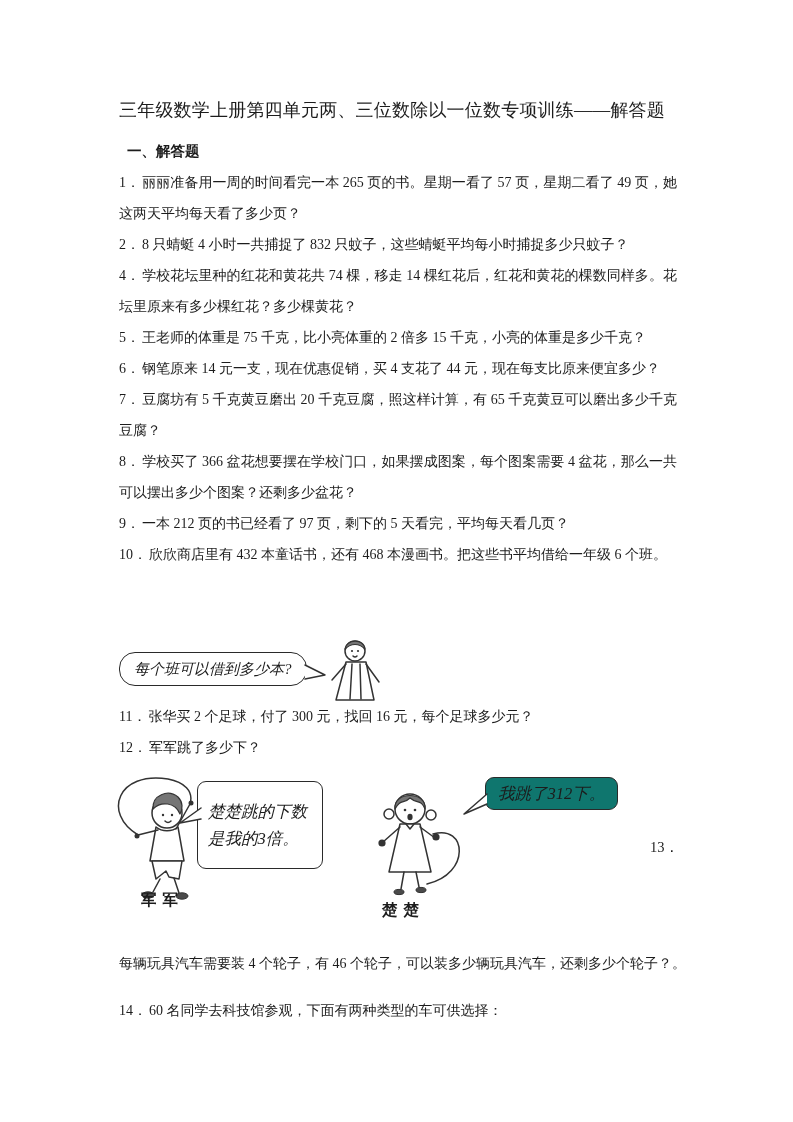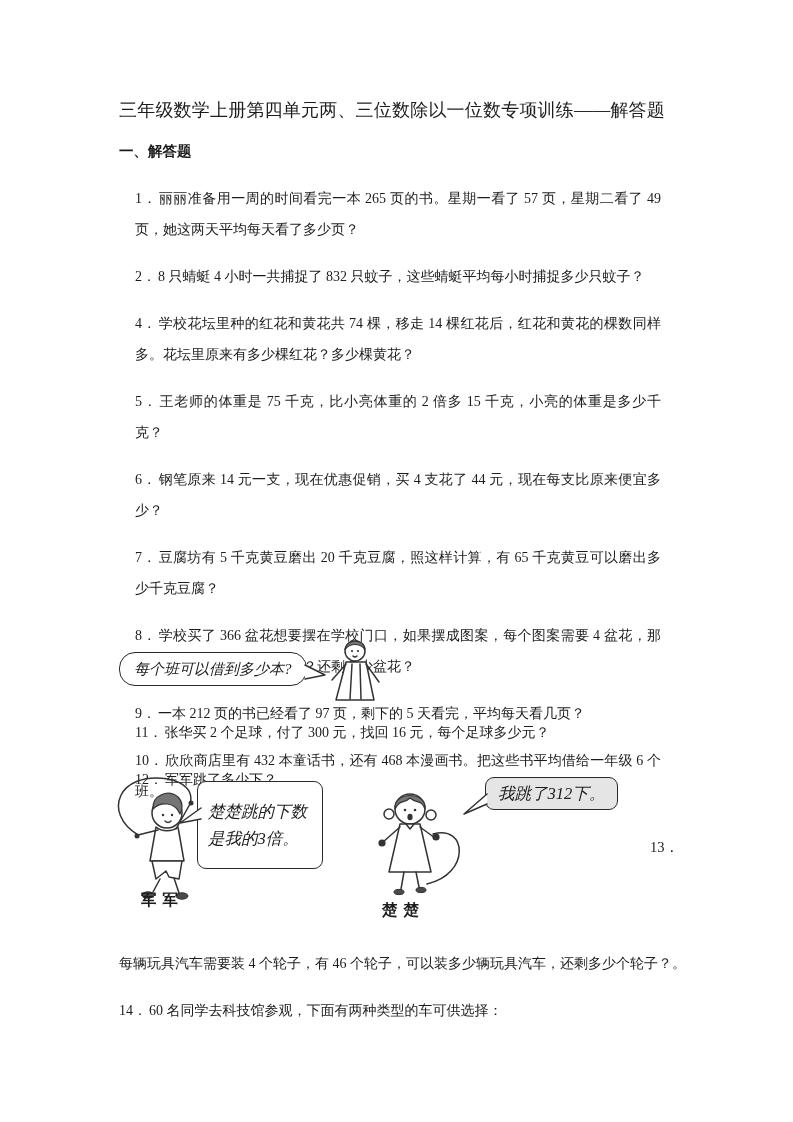--- a/index.html
+++ b/index.html
@@ -5,25 +5,25 @@
   html,body{margin:0;padding:0;}
   body{
     width:793px;height:1122px;background:#ffffff;position:relative;overflow:hidden;
     font-family:"Liberation Serif","DejaVu Serif",serif;color:#1c1c1c;
   }
   .abs{position:absolute;}
   #title{
     left:119px;top:98px;font-size:18px;font-weight:normal;white-space:nowrap;
     letter-spacing:0.2px;
   }
-  #section-heading{left:119px;top:142px;font-size:14.5px;font-weight:bold;}
+  #section-heading{left:127px;top:142px;font-size:14.5px;font-weight:bold;}
   .qblock{left:119px;width:558px;font-size:14px;line-height:31px;text-align:justify;}
   #qblock1{top:167px;}
   #qblock2{top:701px;}
-  p.q{margin:16px;}
+  p.q{margin:0;}
   .qnum{margin-right:2px;}
 
   
   #callout{left:119px;top:644px;width:300px;height:70px;}
   .pill-bubble{
     position:absolute;left:0;top:8px;height:26px;line-height:26px;
     border:1.5px solid #2a2a2a;border-radius:16px;background:#fff;
     padding:3px 14px;font-size:15px;font-style:italic;white-space:nowrap;
   }
   .pill-tail{position:absolute;right:-21px;top:9px;}
@@ -35,21 +35,21 @@
   #label-junjun{position:absolute;left:22px;top:122px;font-size:15.5px;font-weight:bold;letter-spacing:6px;}
   #bubble-left{
     position:absolute;left:78px;top:13px;width:104px;background:#fff;
     border:1.5px solid #2a2a2a;border-radius:9px;padding:16px 10px;
     font-size:16.5px;line-height:27px;font-style:italic;text-align:left;
   }
   #bubble-left .tail{position:absolute;left:-20px;top:24px;}
   #girl-figure{position:absolute;left:250px;top:14px;}
   #label-chuchu{position:absolute;left:263px;top:132px;font-size:15.5px;font-weight:bold;letter-spacing:6px;}
   #bubble-right{
-    position:absolute;left:366px;top:9px;background:#e5e5e5;white-space:nowrap;
+    position:absolute;left:366px;top:9px;background:#0f766e;white-space:nowrap;
     border:1.5px solid #2a2a2a;border-radius:9px;padding:3px 12px;
     font-size:16.5px;line-height:25px;font-style:italic;
   }
   #bubble-right .tail{position:absolute;left:-24px;top:14px;}
   #number-13{position:absolute;left:531px;top:70px;font-size:14.5px;}
 
   #q13-text{left:119px;top:948px;width:572px;font-size:14px;line-height:31px;text-align:justify;}
   #q14{left:119px;top:981px;width:572px;font-size:14px;line-height:31px;text-align:justify;}
 
   svg .ln{fill:none;stroke:#333;stroke-width:1.5;stroke-linecap:round;stroke-linejoin:round;}

